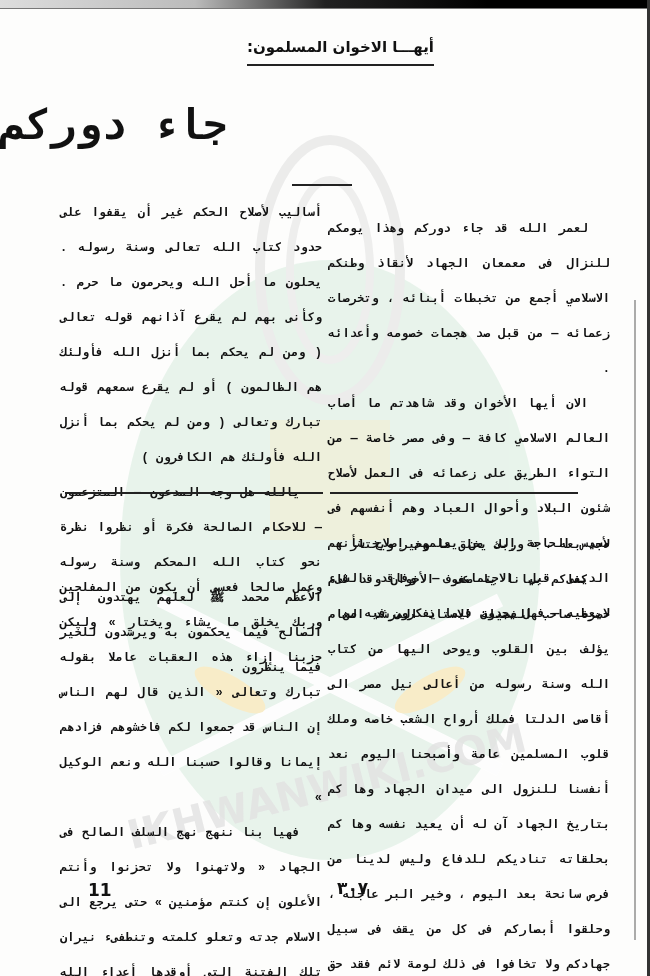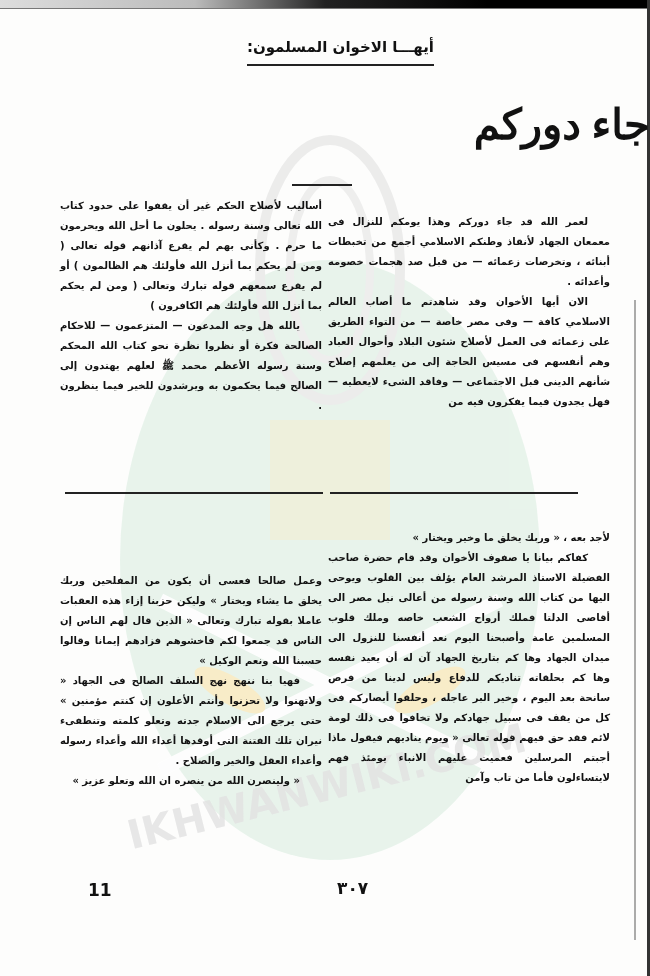--- a/index.html
+++ b/index.html
@@ -20,28 +20,28 @@
     .col-rule { position: absolute; right: 14px; top: 300px; width: 2px; height: 640px; background: #888; opacity: .7; }
 
     .watermark { position: absolute; left: 0; top: 0; width: 650px; height: 976px; pointer-events: none; }
 
     .kicker {
       position: absolute; right: 216px; top: 38px;
       font-size: 15px; font-weight: bold; white-space: nowrap;
       border-bottom: 2px solid #222; padding-bottom: 8px;
     }
     .title {
-      position: absolute; left: 15px; right: 0; top: 100px; text-align: right;
-      font-family: Liberation Serif, serif; font-size: 42px; font-weight: bold; letter-spacing: 2px;
+      position: absolute; left: 0; right: 0; top: 100px; text-align: left;
+      font-family: Liberation Mono, monospace; font-size: 42px; font-weight: bold; letter-spacing: 2px;
     }
     .title-rule { position: absolute; left: 292px; top: 184px; width: 60px; height: 2px; background: #222; }
 
     .col {
-      position: absolute; font-size: 10px; line-height: 20px;
-      text-align: justify; text-align-last: right; font-weight: bold;
+      position: absolute; font-size: 12px; line-height: 35px;
+      text-align: justify; text-align-last: right; font-weight: bold; font-family: Liberation Mono, monospace;
     }
     .col p { margin: 0; }
     .indent { text-indent: 22px; }
     .col-tr { right: 40px; top: 212px; width: 282px; }
     .col-tl { left: 60px;  top: 196px; width: 262px; }
     .col-br { right: 40px; top: 528px; width: 282px; }
     .col-bl { left: 60px;  top: 528px; width: 262px; margin-top: 43px; }
 
     .sep { position: absolute; top: 492px; height: 2px; background: #222; }
     .sep-l { left: 65px; width: 258px; }

